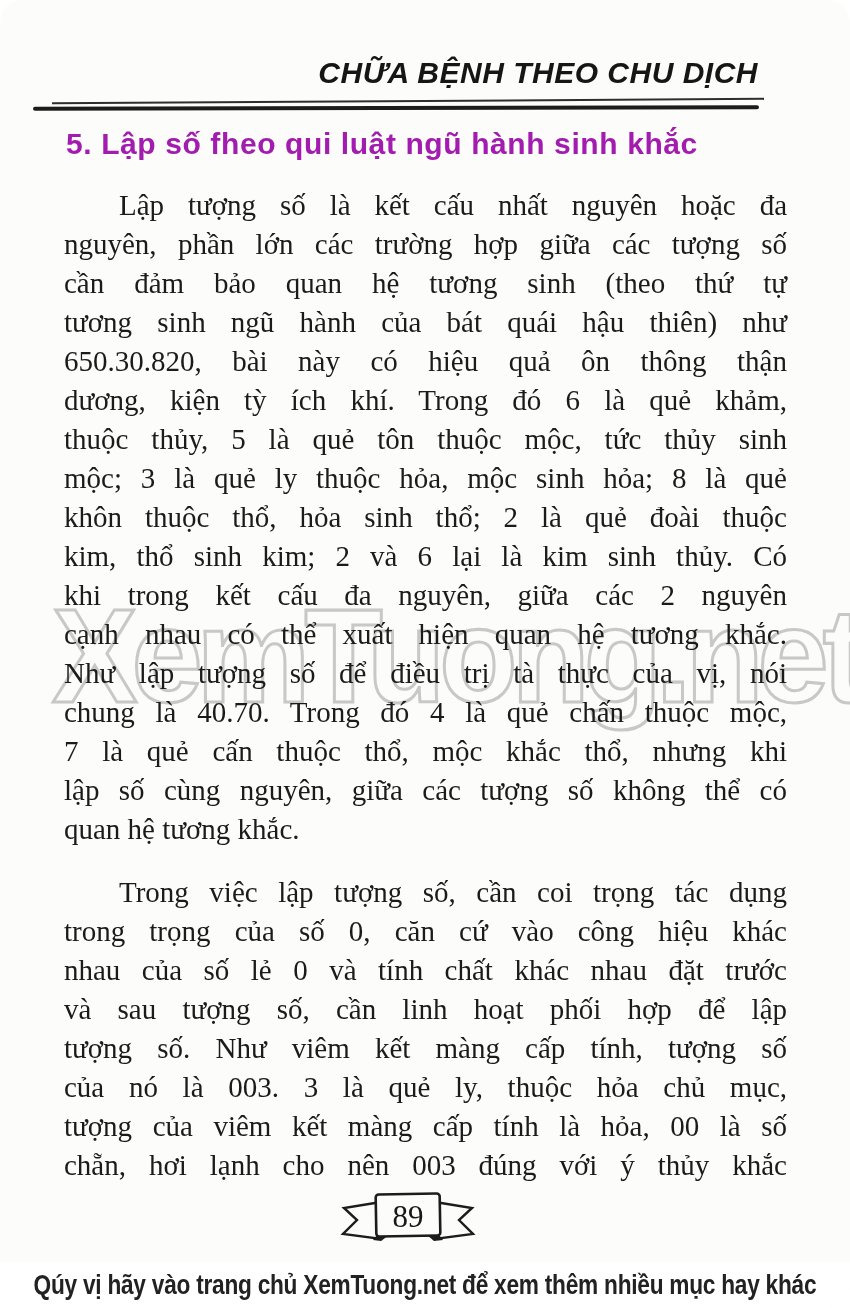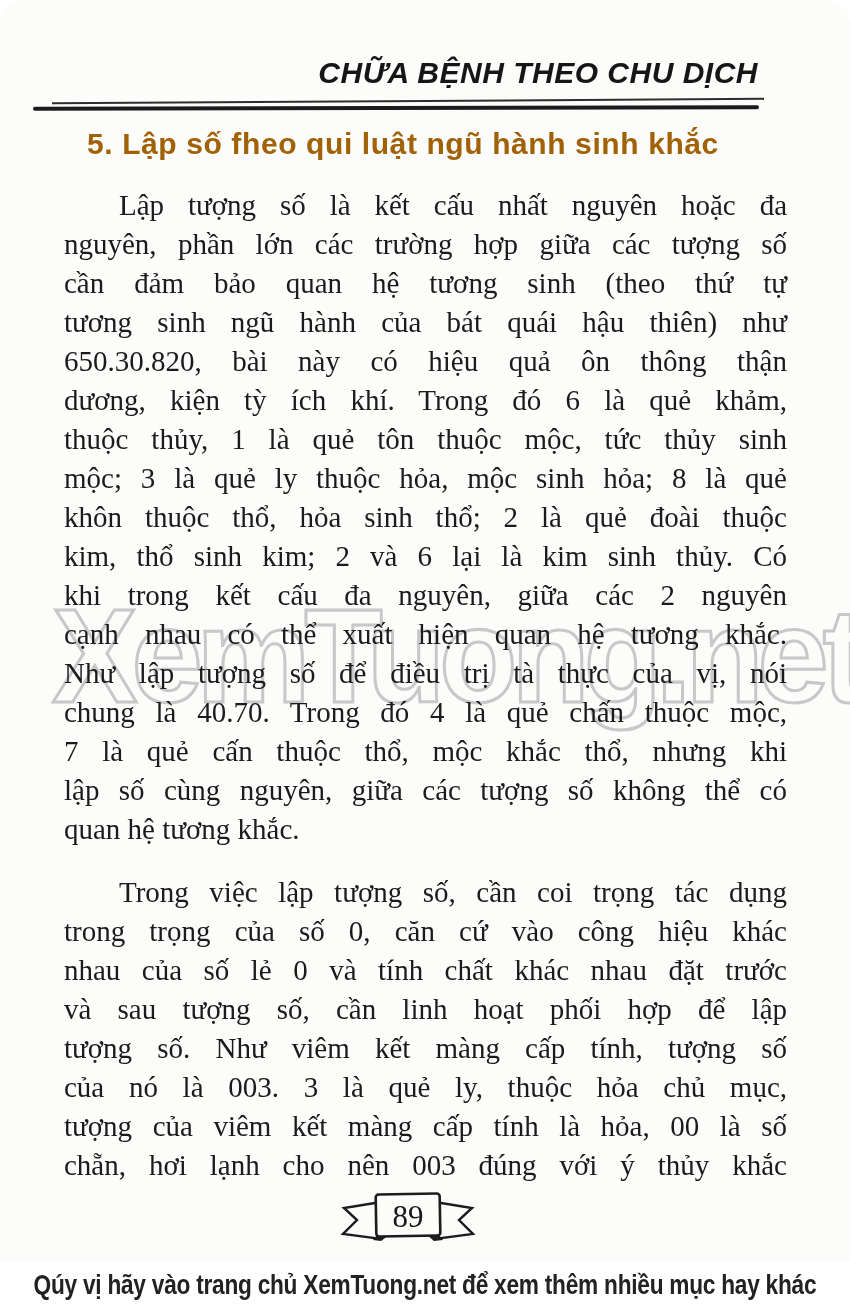--- a/index.html
+++ b/index.html
@@ -25,23 +25,22 @@
     background:#2e2e2e;transform:rotate(-.35deg);
   }
   .rule-thick{
     position:absolute;top:106px;left:33px;width:726px;height:4px;
     background:#1c1c1c;transform:rotate(-.12deg);border-radius:2px;
   }
   
   .section-heading{
     position:absolute;top:127px;left:66px;
     font-family:"Liberation Sans","DejaVu Sans",sans-serif;
-    font-weight:700;font-size:30px;letter-spacing:.6px;color:#a16207;
+    font-weight:700;font-size:30px;letter-spacing:.6px;color:#a21caf;
     white-space:nowrap;
-    margin-left:21px;
   }
   
   .watermark{
     position:absolute;top:582px;left:52px;width:775px;
     font-family:"Liberation Sans","DejaVu Sans",sans-serif;
     font-weight:700;font-size:128px;letter-spacing:-6px;
     color:transparent;
     -webkit-text-stroke:3px #bcbcbc;
     white-space:nowrap;
     opacity:.8;
@@ -99,21 +98,21 @@
   <div class="watermark">XemTuong.net</div>
 
   <div class="body-text">
       <div class="para">
         <div class="bline first">Lập tượng số là kết cấu nhất nguyên hoặc đa</div>
         <div class="bline">nguyên, phần lớn các trường hợp giữa các tượng số</div>
         <div class="bline">cần đảm bảo quan hệ tương sinh (theo thứ tự</div>
         <div class="bline">tương sinh ngũ hành của bát quái hậu thiên) như</div>
         <div class="bline">650.30.820, bài này có hiệu quả ôn thông thận</div>
         <div class="bline">dương, kiện tỳ ích khí. Trong đó 6 là quẻ khảm,</div>
-        <div class="bline">thuộc thủy, 1 là quẻ tôn thuộc mộc, tức thủy sinh</div>
+        <div class="bline">thuộc thủy, 5 là quẻ tôn thuộc mộc, tức thủy sinh</div>
         <div class="bline">mộc; 3 là quẻ ly thuộc hỏa, mộc sinh hỏa; 8 là quẻ</div>
         <div class="bline">khôn thuộc thổ, hỏa sinh thổ; 2 là quẻ đoài thuộc</div>
         <div class="bline">kim, thổ sinh kim; 2 và 6 lại là kim sinh thủy. Có</div>
         <div class="bline">khi trong kết cấu đa nguyên, giữa các 2 nguyên</div>
         <div class="bline">cạnh nhau có thể xuất hiện quan hệ tương khắc.</div>
         <div class="bline">Như lập tượng số để điều trị tà thực của vị, nói</div>
         <div class="bline">chung là 40.70. Trong đó 4 là quẻ chấn thuộc mộc,</div>
         <div class="bline">7 là quẻ cấn thuộc thổ, mộc khắc thổ, nhưng khi</div>
         <div class="bline">lập số cùng nguyên, giữa các tượng số không thể có</div>
         <div class="bline lastfree">quan hệ tương khắc.</div>

